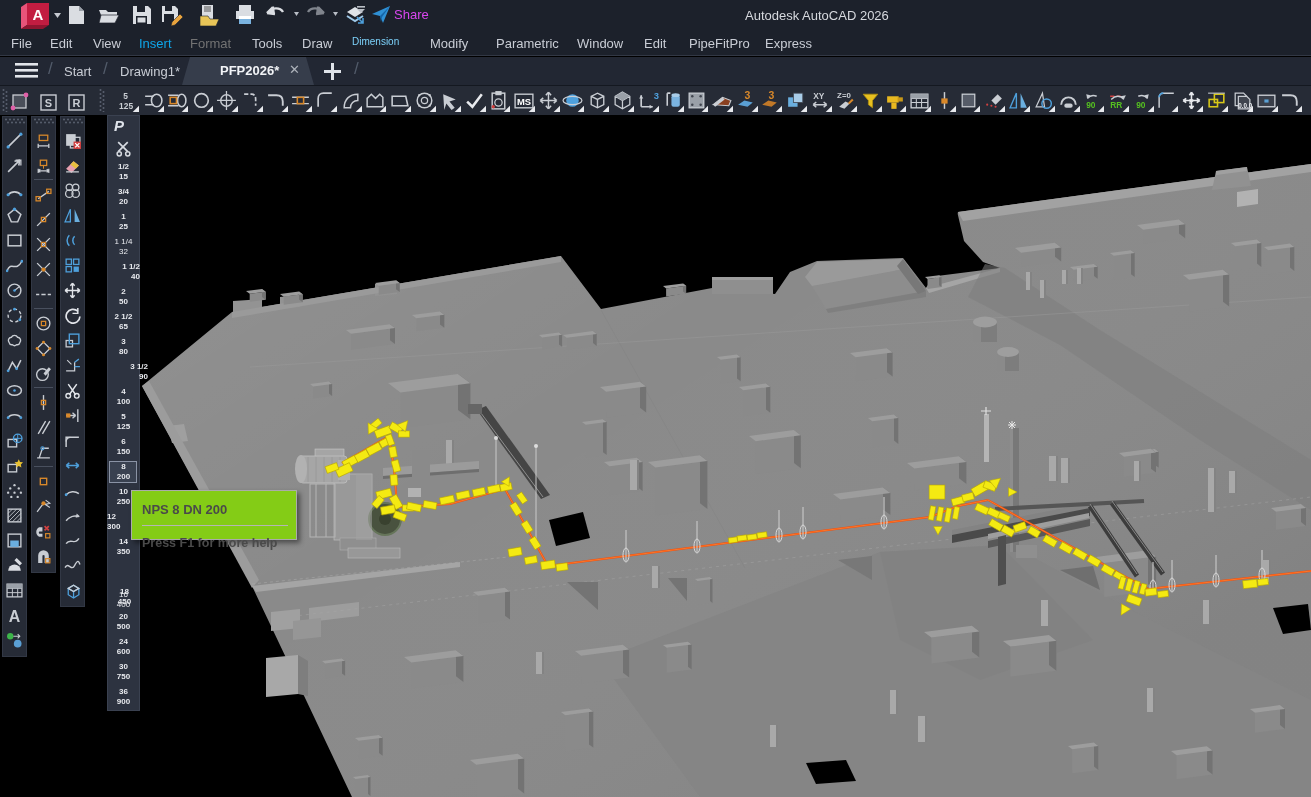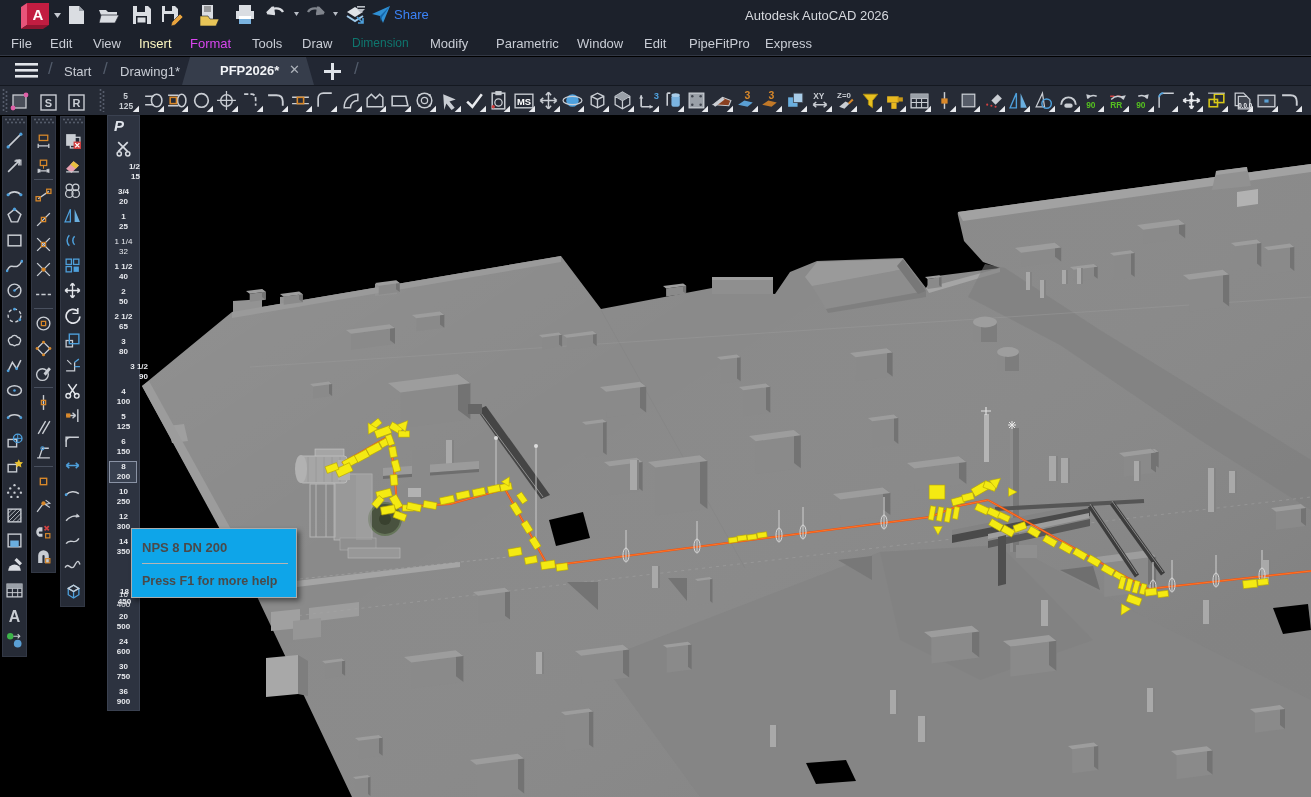--- a/index.html
+++ b/index.html
@@ -463,31 +463,31 @@
     </svg>
     <svg style="position:absolute;left:356px;top:4px" width="12" height="22" viewBox="0 0 12 22">
       <path d="M2 3 h8 M6 3 v8 M2 11 h8" stroke="#b9bec6" stroke-width="0" fill="none"></path>
       <polygon points="1,5 9,5 5,9" fill="#b9bec6"></polygon>
       <rect x="1" y="2" width="8" height="1.6" fill="#b9bec6"></rect>
     </svg>
     <svg style="position:absolute;left:370px;top:4px" width="22" height="22" viewBox="0 0 22 22">
       <path d="M2 10 L20 2 L13 19 L10 12 Z" fill="#2f90d5"></path>
       <path d="M10 12 L20 2 L12 13 l-1 5 z" fill="#1565a8"></path>
     </svg>
-    <div style="position:absolute;left:394px;top:7px;font-size:13px;color:#3b82f6">Share</div>
+    <div style="position:absolute;left:394px;top:7px;font-size:13px;color:#d946ef">Share</div>
     <div style="position:absolute;left:745px;top:8px;width:146px;text-align:left;font-size:13px;color:#d6d9de">Autodesk AutoCAD 2026</div>
     <div style="position:absolute;left:0;top:30px;width:1311px;height:26px;background:#1c212b;border-bottom:1px solid #323845"></div>
     <div style="position:absolute;left:11px;top:36px;font-size:13px;color:#c9cdd5">File</div>
     <div style="position:absolute;left:50px;top:36px;font-size:13px;color:#c9cdd5">Edit</div>
     <div style="position:absolute;left:93px;top:36px;font-size:13px;color:#c9cdd5">View</div>
-    <div style="position:absolute;left:139px;top:36px;font-size:13px;color:#fef9c3">Insert</div>
-    <div style="position:absolute;left:190px;top:36px;font-size:13px;color:#d946ef">Format</div>
+    <div style="position:absolute;left:139px;top:36px;font-size:13px;color:#0ea5e9">Insert</div>
+    <div style="position:absolute;left:190px;top:36px;font-size:13px;color:#737373">Format</div>
     <div style="position:absolute;left:252px;top:36px;font-size:13px;color:#c9cdd5">Tools</div>
     <div style="position:absolute;left:302px;top:36px;font-size:13px;color:#c9cdd5">Draw</div>
-    <div style="position:absolute;left:352px;top:36px;font-size:12px;color:#0f766e">Dimension</div>
+    <div style="position:absolute;left:352px;top:36px;font-size:10px;color:#7dd3fc">Dimension</div>
     <div style="position:absolute;left:430px;top:36px;font-size:13px;color:#c9cdd5">Modify</div>
     <div style="position:absolute;left:496px;top:36px;font-size:13px;color:#c9cdd5">Parametric</div>
     <div style="position:absolute;left:577px;top:36px;font-size:13px;color:#c9cdd5">Window</div>
     <div style="position:absolute;left:644px;top:36px;font-size:13px;color:#c9cdd5">Edit</div>
     <div style="position:absolute;left:689px;top:36px;font-size:13px;color:#c9cdd5">PipeFitPro</div>
     <div style="position:absolute;left:765px;top:36px;font-size:13px;color:#c9cdd5">Express</div>
     <div style="position:absolute;left:0;top:57px;width:1311px;height:28px;background:#222733"></div>
     <svg style="position:absolute;left:15px;top:62px" width="23" height="17">
       <rect x="0" y="1" width="23" height="2.6" fill="#e2e5ea"></rect>
       <rect x="0" y="7" width="23" height="2.6" fill="#e2e5ea"></rect>
@@ -1090,40 +1090,40 @@
       <path d="M4 6 l5 -3 5 3 v6 l-5 3 -5 -3 z M4 6 l5 3 5 -3 M9 9 v6" fill="none" stroke="#4ea0dc" stroke-width="1.2"></path>
       <path d="M4 6 l5 -3 5 3 -5 3 z" fill="none" stroke="#c9cdd3" stroke-width="1.2"></path>
     </svg>
     <div style="position:absolute;left:107px;top:115px;width:33px;height:596px;background:#2d3340;border:1px solid #3a4150"></div>
     <div style="position:absolute;left:114px;top:117px;font-size:15px;font-weight:bold;font-style:italic;color:#dfe3ea">P</div>
     <svg style="position:absolute;left:115px;top:140px" width="17" height="17" viewBox="0 0 16 16">
       <path d="M3 2 l9 9 M12 2 l-9 9" stroke="#d6dae0" stroke-width="1.6"></path>
       <circle cx="4" cy="13" r="2" fill="none" stroke="#d6dae0" stroke-width="1.4"></circle>
       <circle cx="12" cy="13" r="2" fill="none" stroke="#d6dae0" stroke-width="1.4"></circle>
     </svg>
-    <div style="position:absolute;left:107px;top:162px;width:33px;text-align:right;font-size:8px;font-weight:bold;color:#e8eaee;line-height:10px">1/2<br>15</div>
+    <div style="position:absolute;left:107px;top:162px;width:33px;text-align:center;font-size:8px;font-weight:bold;color:#e8eaee;line-height:10px">1/2<br>15</div>
     <div style="position:absolute;left:107px;top:187px;width:33px;text-align:center;font-size:8px;font-weight:bold;color:#e8eaee;line-height:10px">3/4<br>20</div>
     <div style="position:absolute;left:107px;top:212px;width:33px;text-align:center;font-size:8px;font-weight:bold;color:#e8eaee;line-height:10px">1<br>25</div>
     <div style="position:absolute;left:107px;top:237px;width:33px;text-align:center;font-size:8px;font-weight:normal;color:#e8eaee;line-height:10px">1 1/4<br>32</div>
-    <div style="position:absolute;left:107px;top:262px;width:33px;text-align:center;font-size:8px;font-weight:bold;color:#e8eaee;line-height:10px">1 1/2<br>40</div>
+    <div style="position:absolute;left:107px;top:262px;width:33px;text-align:right;font-size:8px;font-weight:bold;color:#e8eaee;line-height:10px">1 1/2<br>40</div>
     <div style="position:absolute;left:107px;top:287px;width:33px;text-align:center;font-size:8px;font-weight:bold;color:#e8eaee;line-height:10px">2<br>50</div>
     <div style="position:absolute;left:107px;top:312px;width:33px;text-align:center;font-size:8px;font-weight:bold;color:#e8eaee;line-height:10px">2 1/2<br>65</div>
     <div style="position:absolute;left:107px;top:337px;width:33px;text-align:center;font-size:8px;font-weight:bold;color:#e8eaee;line-height:10px">3<br>80</div>
     <div style="position:absolute;left:107px;top:362px;width:41px;text-align:right;font-size:8px;font-weight:bold;color:#e8eaee;line-height:10px">3 1/2<br>90</div>
     <div style="position:absolute;left:107px;top:387px;width:33px;text-align:center;font-size:8px;font-weight:bold;color:#e8eaee;line-height:10px">4<br>100</div>
     <div style="position:absolute;left:107px;top:412px;width:33px;text-align:center;font-size:8px;font-weight:bold;color:#e8eaee;line-height:10px">5<br>125</div>
     <div style="position:absolute;left:107px;top:437px;width:33px;text-align:center;font-size:8px;font-weight:bold;color:#e8eaee;line-height:10px">6<br>150</div>
     <div style="position:absolute;left:109px;top:461px;width:28px;height:22px;background:#394150;border:1px solid #8a93a5"></div>
     <div style="position:absolute;left:107px;top:462px;width:33px;text-align:center;font-size:8px;font-weight:bold;color:#e8eaee;line-height:10px">8<br>200</div>
     <div style="position:absolute;left:107px;top:487px;width:33px;text-align:center;font-size:8px;font-weight:bold;color:#e8eaee;line-height:10px">10<br>250</div>
-    <div style="position:absolute;left:107px;top:512px;width:33px;text-align:center;font-size:8px;font-weight:bold;color:#e8eaee;line-height:10px">12<br>300</div>
+    <div style="position:absolute;left:107px;top:512px;width:33px;text-align:left;font-size:8px;font-weight:bold;color:#e8eaee;line-height:10px">12<br>300</div>
     <div style="position:absolute;left:107px;top:537px;width:33px;text-align:center;font-size:8px;font-weight:bold;color:#e8eaee;line-height:10px">14<br>350</div>
     <div style="position:absolute;left:107px;top:590px;width:33px;text-align:center;font-size:8px;font-weight:normal;color:#e8eaee;line-height:10px">16<br>400</div>
     <div style="position:absolute;left:107px;top:587px;width:35px;text-align:center;font-size:8px;font-weight:bold;color:#e8eaee;line-height:10px">18<br>450</div>
     <div style="position:absolute;left:107px;top:612px;width:33px;text-align:center;font-size:8px;font-weight:bold;color:#e8eaee;line-height:10px">20<br>500</div>
     <div style="position:absolute;left:107px;top:637px;width:33px;text-align:center;font-size:8px;font-weight:bold;color:#e8eaee;line-height:10px">24<br>600</div>
     <div style="position:absolute;left:107px;top:662px;width:33px;text-align:center;font-size:8px;font-weight:bold;color:#e8eaee;line-height:10px">30<br>750</div>
     <div style="position:absolute;left:107px;top:687px;width:33px;text-align:center;font-size:8px;font-weight:bold;color:#e8eaee;line-height:10px">36<br>900</div>
-    <div style="position:absolute;left:131px;top:528px;width:166px;height:70px;background:#0ea5e9;border:1px solid #ababab;box-shadow:3px 3px 5px rgba(0,0,0,0.45)">
+    <div style="position:absolute;left:131px;top:490px;width:166px;height:50px;background:#84cc16;border:1px solid #ababab;box-shadow:3px 3px 5px rgba(0,0,0,0.45)">
 <div style="position:absolute;left:10px;top:11px;font-size:13px;font-weight:bold;color:#4a4a4a">NPS 8 DN 200</div>
 <div style="position:absolute;left:10px;top:34px;width:146px;height:1px;background:#b5b5b5"></div>
 <div style="position:absolute;left:10px;top:45px;font-size:12.5px;font-weight:bold;color:#4a4a4a">Press F1 for more help</div>
 </div>
 </div>
 </body></html>

